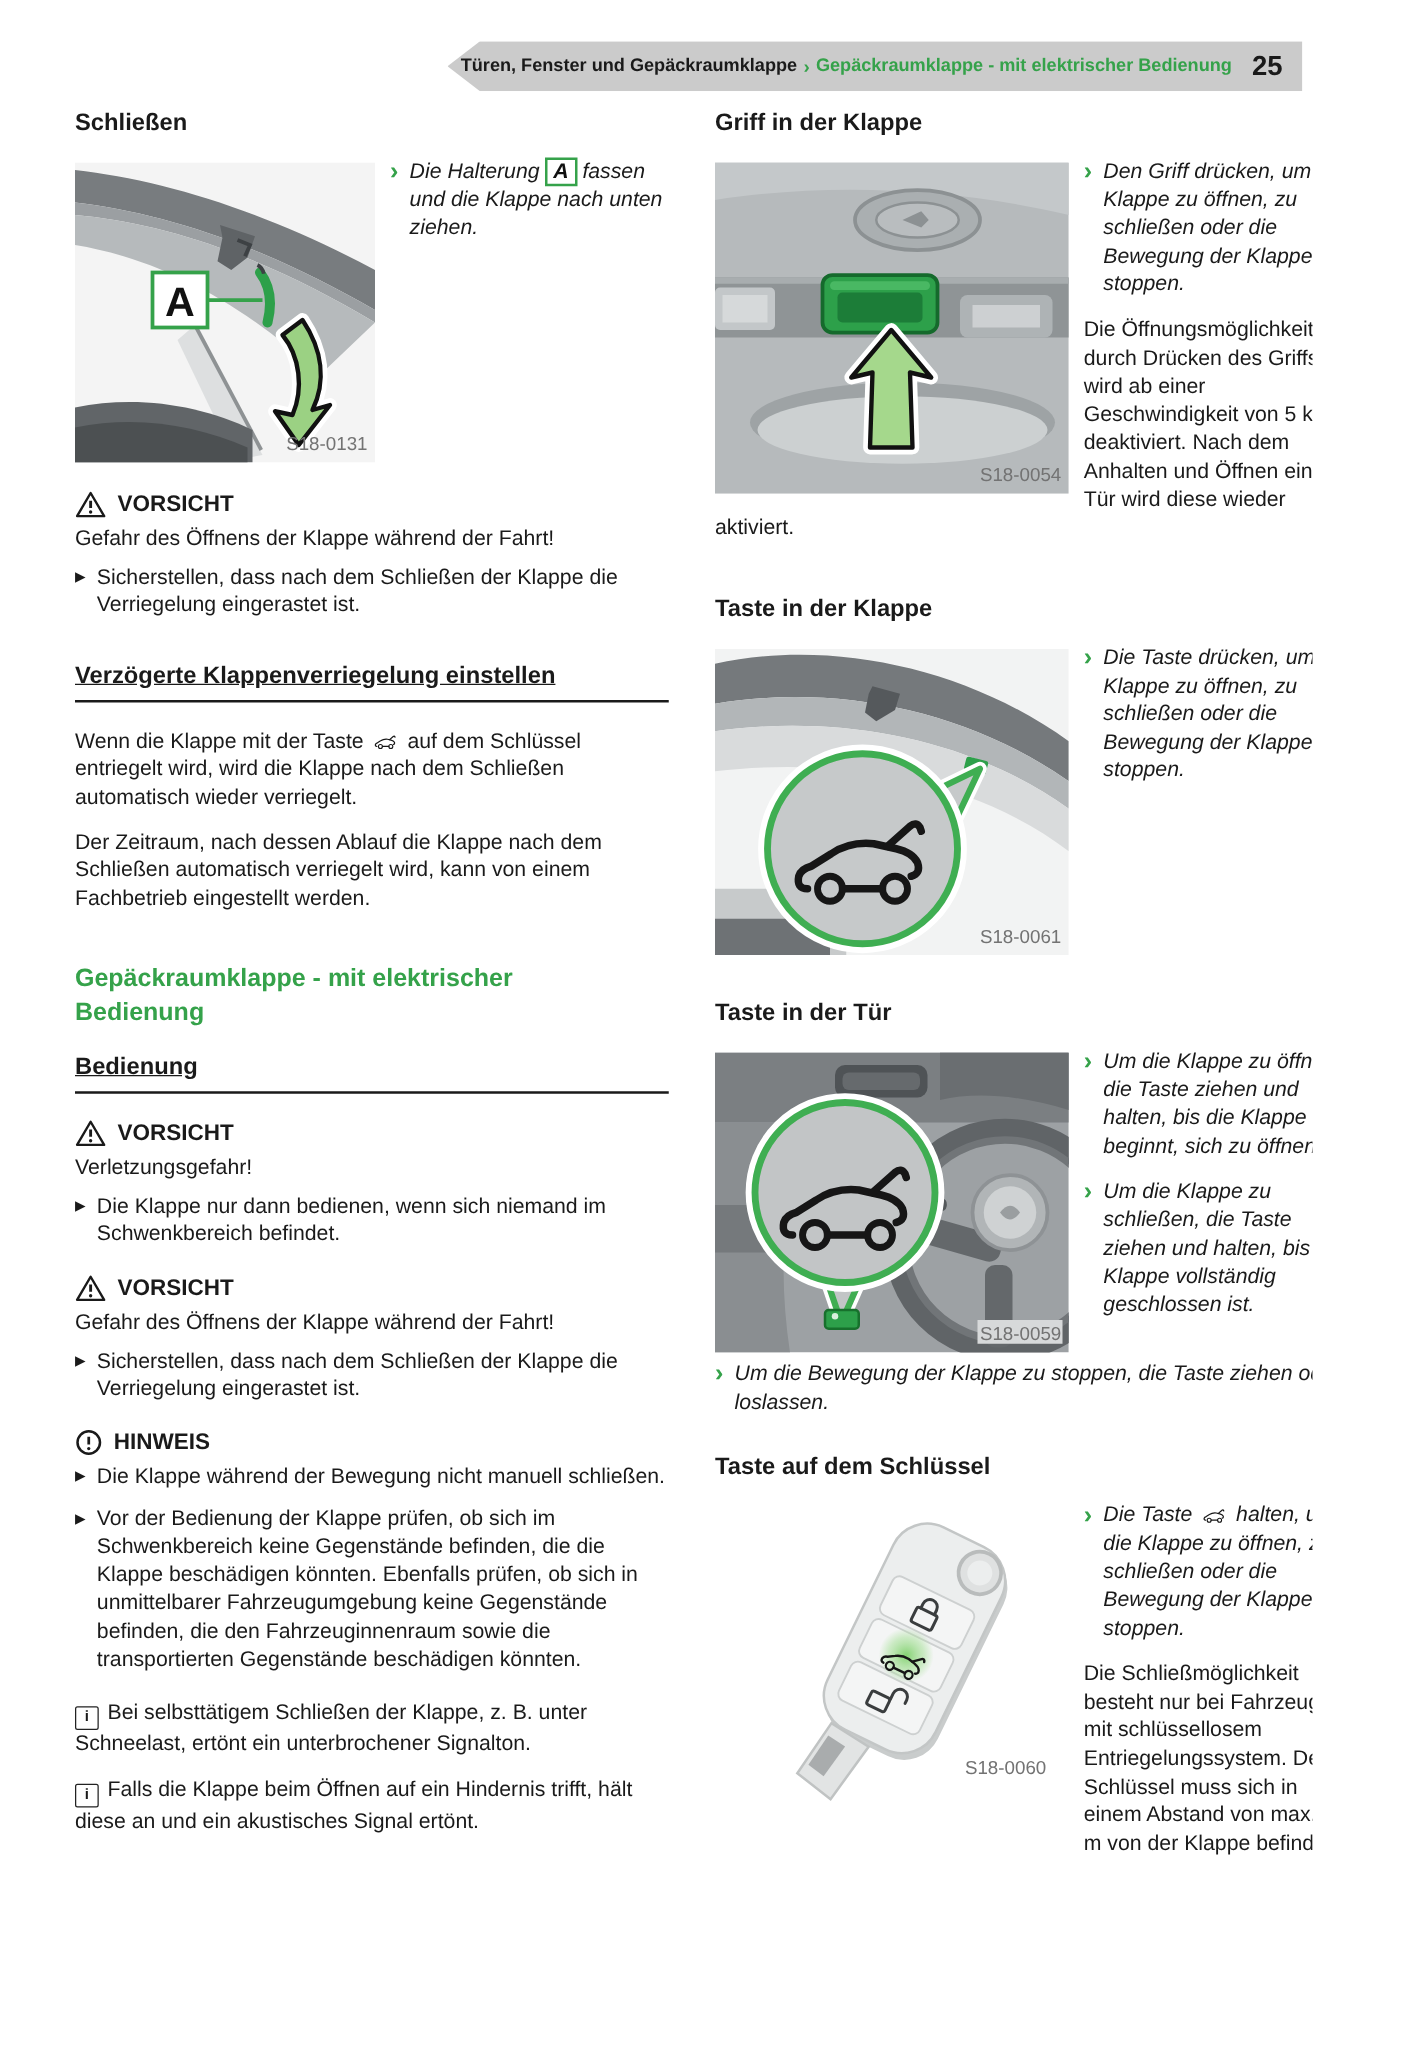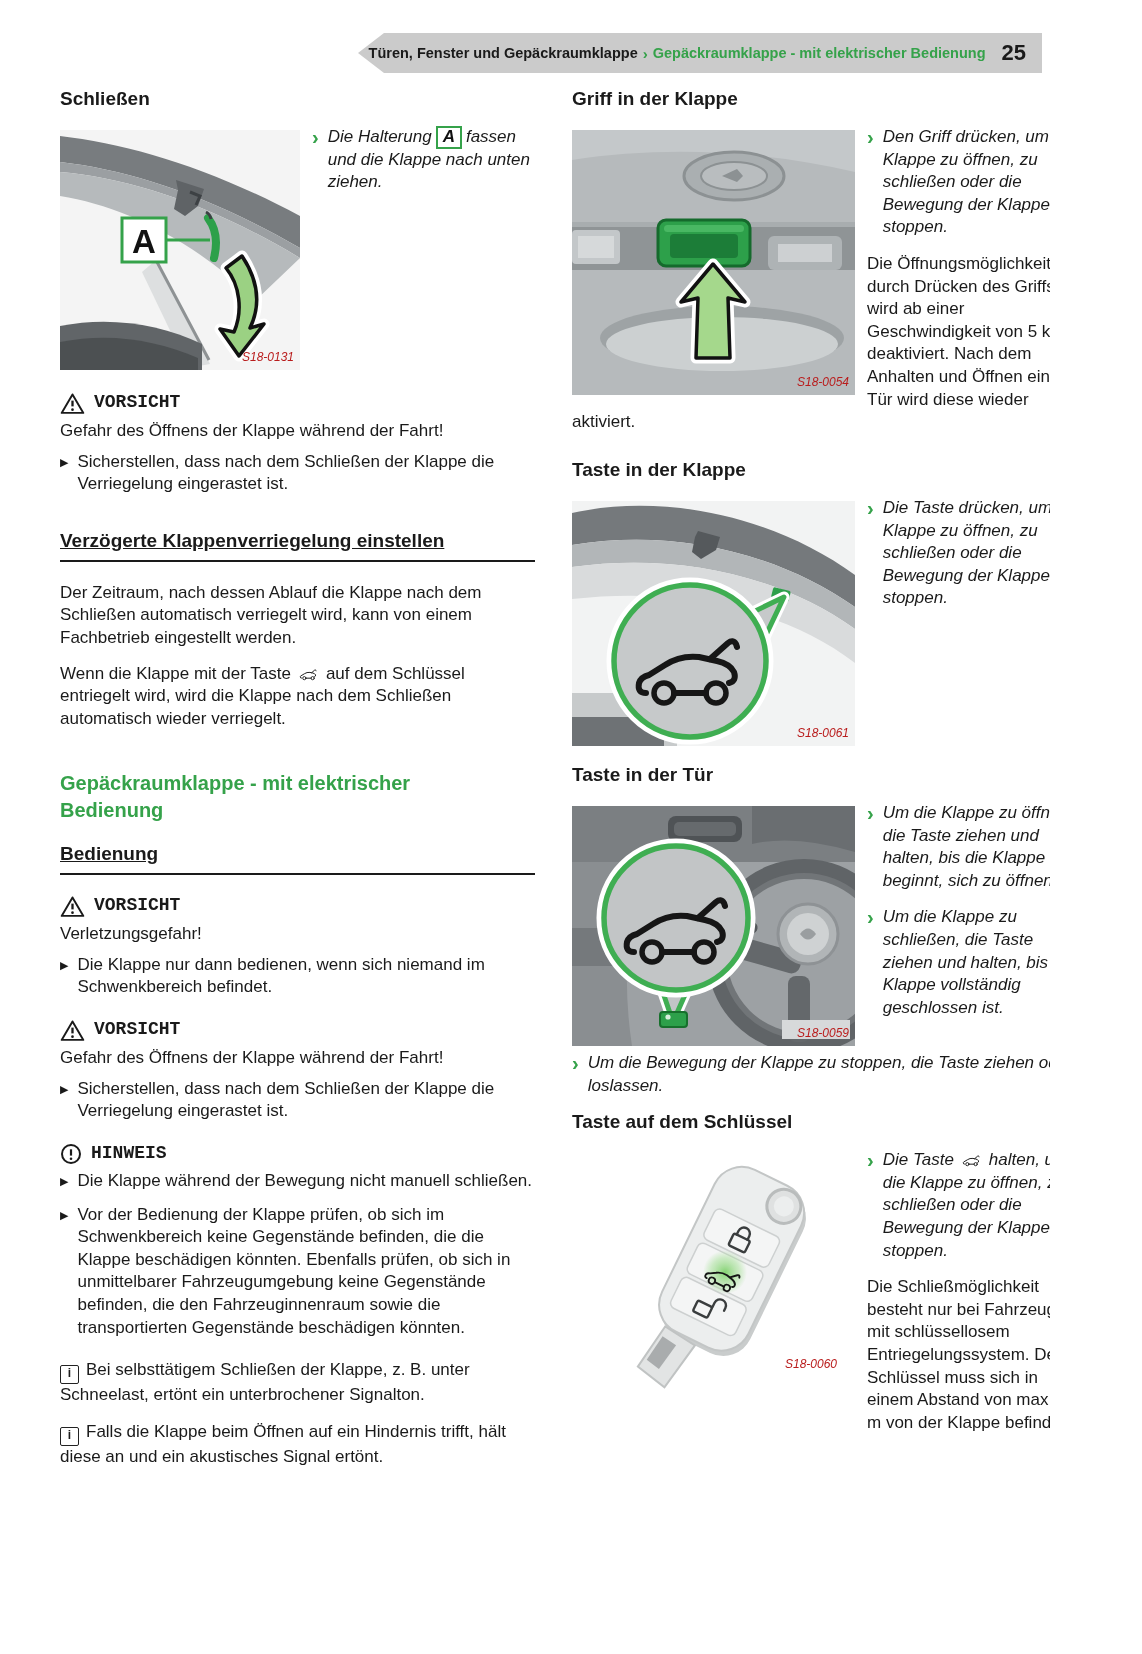--- a/index.html
+++ b/index.html
@@ -17,37 +17,37 @@
   .page-num{font-size:22px;font-weight:bold;margin-left:16px;}
 
   
   .content{position:absolute;top:88px;left:60px;display:flex;gap:37px;}
   .col-left{width:475px;}
   .col-right{width:513px;}
 
   h2.green{color:#35a24a;font-size:20px;font-weight:bold;line-height:1.32;margin:40px 0 20px;max-width:430px;}
   h3.sub{font-size:19px;font-weight:bold;margin:0 0 16px;}
   h3.ruled{font-size:19px;font-weight:bold;border-bottom:2px solid #1a1a1a;padding-bottom:8px;margin:34px 0 20px;text-decoration:underline;}
-  h3.mt{margin-top:12px;}
+  h3.mt{margin-top:30px;}
 
   p.body{font-size:17px;line-height:1.33;margin:0 0 13px;}
 
   figure{float:left;margin:4px 12px 6px 0;position:relative;}
   figure svg{display:block;}
-  figcaption{position:absolute;right:6px;bottom:6px;font-size:12px;color:#b91c1c;font-style:italic;}
+  figcaption{position:absolute;right:6px;bottom:6px;font-size:15px;color:#737373;}
 
   .bullet{display:flex;gap:9px;font-size:17px;line-height:1.33;margin:6px 0 14px;}
   .bullet .chev{color:#35a24a;font-weight:bold;font-size:20px;line-height:1.1;flex:0 0 auto;}
   .bullet .btxt{flex:1 1 auto;font-style:italic;}
 
   .tri-item{display:flex;gap:9px;font-size:17px;line-height:1.33;margin:0 0 11px;}
   .tri-item .tri{flex:0 0 auto;font-size:11px;line-height:2.0;color:#1a1a1a;}
 
   .warnbox{margin:6px 0 20px;}
-  .warn-head{display:flex;align-items:flex-start;gap:9px;font-size:18px;font-weight:bold;margin:0 0 5px;font-family:Liberation Mono, monospace;}
+  .warn-head{display:flex;align-items:center;gap:9px;font-size:18px;font-weight:bold;margin:0 0 5px;}
   .warn-head svg{flex:0 0 auto;}
   .warnbox p.body{margin-bottom:8px;}
 
   .note-para{font-size:17px;line-height:1.33;margin:0 0 15px;}
   .note-box{display:inline-flex;align-items:center;justify-content:center;width:17px;height:17px;
       border:1.6px solid #222;border-radius:2px;font-size:12px;font-weight:bold;
       vertical-align:-2px;margin-right:7px;}
 
   .abox{display:inline-block;border:2px solid #35a24a;padding:0 5px;font-weight:bold;
       line-height:1.1;margin:0 4px;color:#111;}
@@ -127,26 +127,26 @@
         </div>
         <p class="body">Gefahr des Öffnens der Klappe während der Fahrt!</p>
         <div class="tri-item">
           <span class="tri">▶</span>
           <span>Sicherstellen, dass nach dem Schließen der Klappe die Verriegelung eingerastet ist.</span>
         </div>
       </div>
 
       <h3 class="ruled">Verzögerte Klappenverriegelung einstellen</h3>
 
-      <p class="body">Der Zeitraum, nach dessen Ablauf die Klappe nach dem Schließen automatisch verriegelt wird, kann von einem Fachbetrieb eingestellt werden.</p>
       <p class="body">
         <span>Wenn die Klappe mit der Taste</span><svg class="inline-car" width="27" height="16" viewBox="0 0 120 100">
             <use href="#carSym"></use>
           </svg><span>auf dem Schlüssel entriegelt wird, wird die Klappe nach dem Schließen automatisch wieder verriegelt.</span>
       </p>
+      <p class="body">Der Zeitraum, nach dessen Ablauf die Klappe nach dem Schließen automatisch verriegelt wird, kann von einem Fachbetrieb eingestellt werden.</p>
 
       <h2 class="green">Gepäckraumklappe - mit elektrischer Bedienung</h2>
 
       <h3 class="ruled" style="margin-top:0;">Bedienung</h3>
 
       <div class="warnbox">
         <div class="warn-head">
           <svg width="25" height="23" viewBox="0 0 26 24">
             <path d="M13 2.5 L24.3 21.8 H1.7 Z" fill="none" stroke="#1a1a1a" stroke-width="2" stroke-linejoin="round"></path>
             <line x1="13" y1="9" x2="13" y2="15" stroke="#1a1a1a" stroke-width="2.4"></line>

